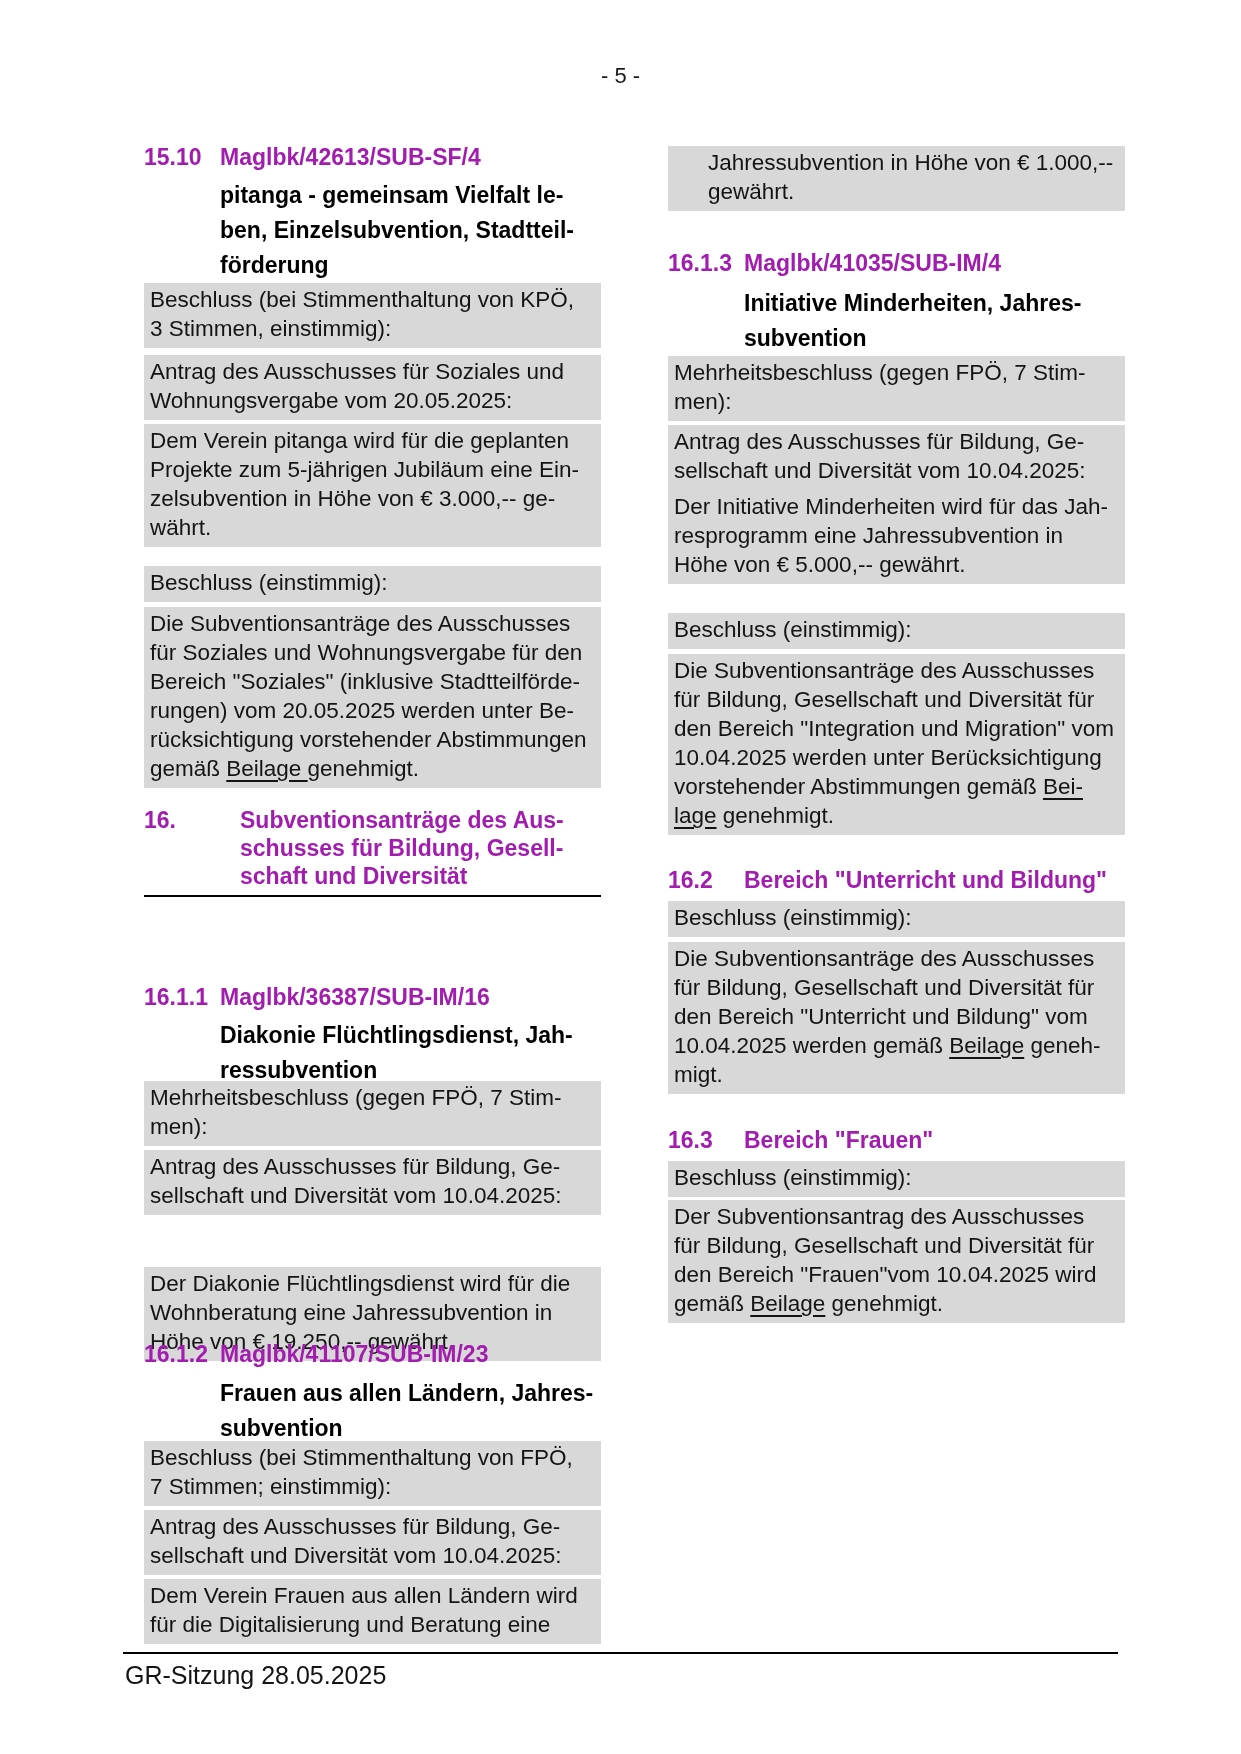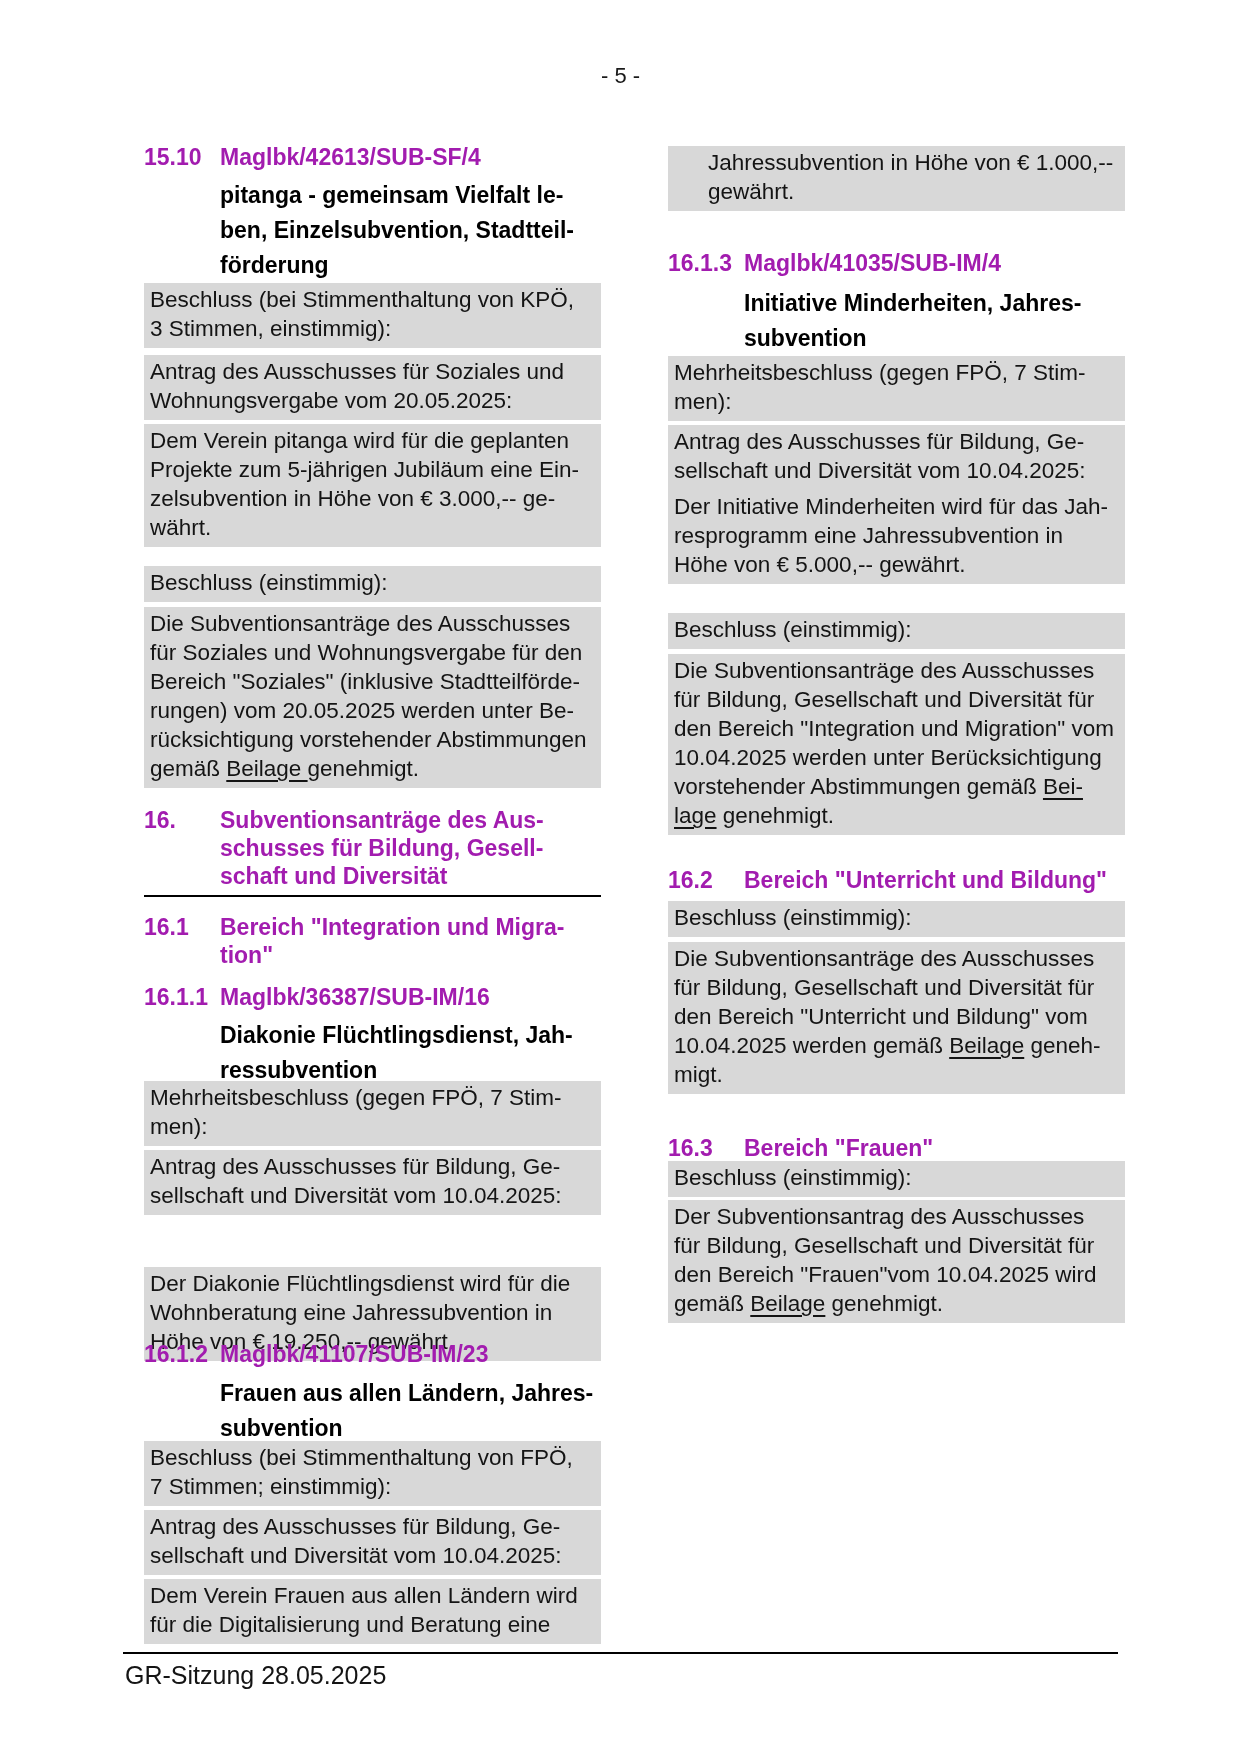--- a/index.html
+++ b/index.html
@@ -106,30 +106,25 @@
 Projekte zum 5-jährigen Jubiläum eine Ein-
 zelsubvention in Höhe von € 3.000,-- ge-
 währt.</span></div>
       <div class="block para" style="top: 566px;"><span>Beschluss (einstimmig):</span></div>
       <div class="block para" style="top: 607px;"><span>Die Subventionsanträge des Ausschusses
 für Soziales und Wohnungsvergabe für den
 Bereich "Soziales" (inklusive Stadtteilförde-
 rungen) vom 20.05.2025 werden unter Be-
 rücksichtigung vorstehender Abstimmungen
 gemäß </span><span class="u">Beilage </span><span>genehmigt.</span></div>
-      <div class="block heading section-heading" style="top: 806px;">
+      <div class="block heading section-heading" style="top: 806px; gap: 20px;">
         <span class="num">16.</span>
         <span class="title">Subventionsanträge des Aus-
 schusses für Bildung, Gesell-
 schaft und Diversität</span>
-      </div>
-      <div class="block heading" style="top: 913px;">
-        <span class="num">16.1</span>
-        <span class="title">Bereich "Integration und Migra-
-tion"</span>
       </div>
       <div class="block heading" style="top: 983px;">
         <span class="num">16.1.1</span>
         <span class="title">Maglbk/36387/SUB-IM/16</span>
       </div>
       <div class="block subtitle" style="top: 1018px;">Diakonie Flüchtlingsdienst, Jah-
 ressubvention</div>
       <div class="block para" style="top: 1081px;"><span>Mehrheitsbeschluss (gegen FPÖ, 7 Stim-
 men):</span></div>
       <div class="block para" style="top: 1150px;"><span>Antrag des Ausschusses für Bildung, Ge-
@@ -176,21 +171,21 @@
       <div class="block heading" style="top: 866px;">
         <span class="num">16.2</span>
         <span class="title">Bereich "Unterricht und Bildung"</span>
       </div>
       <div class="block para" style="top: 901px;"><span>Beschluss (einstimmig):</span></div>
       <div class="block para" style="top: 942px;"><span>Die Subventionsanträge des Ausschusses
 für Bildung, Gesellschaft und Diversität für
 den Bereich "Unterricht und Bildung" vom
 10.04.2025 werden gemäß </span><span class="u">Beilage</span><span> geneh-
 migt.</span></div>
-      <div class="block heading" style="top: 1126px; margin-top: 8px;">
+      <div class="block heading" style="top: 1126px;">
         <span class="num">16.3</span>
         <span class="title">Bereich "Frauen"</span>
       </div>
       <div class="block para" style="top: 1161px;"><span>Beschluss (einstimmig):</span></div>
       <div class="block para" style="top: 1200px;"><span>Der Subventionsantrag des Ausschusses
 für Bildung, Gesellschaft und Diversität für
 den Bereich "Frauen"vom 10.04.2025 wird
 gemäß </span><span class="u">Beilage</span><span> genehmigt.</span></div>
     </div>
   <div class="footer-rule"></div>

